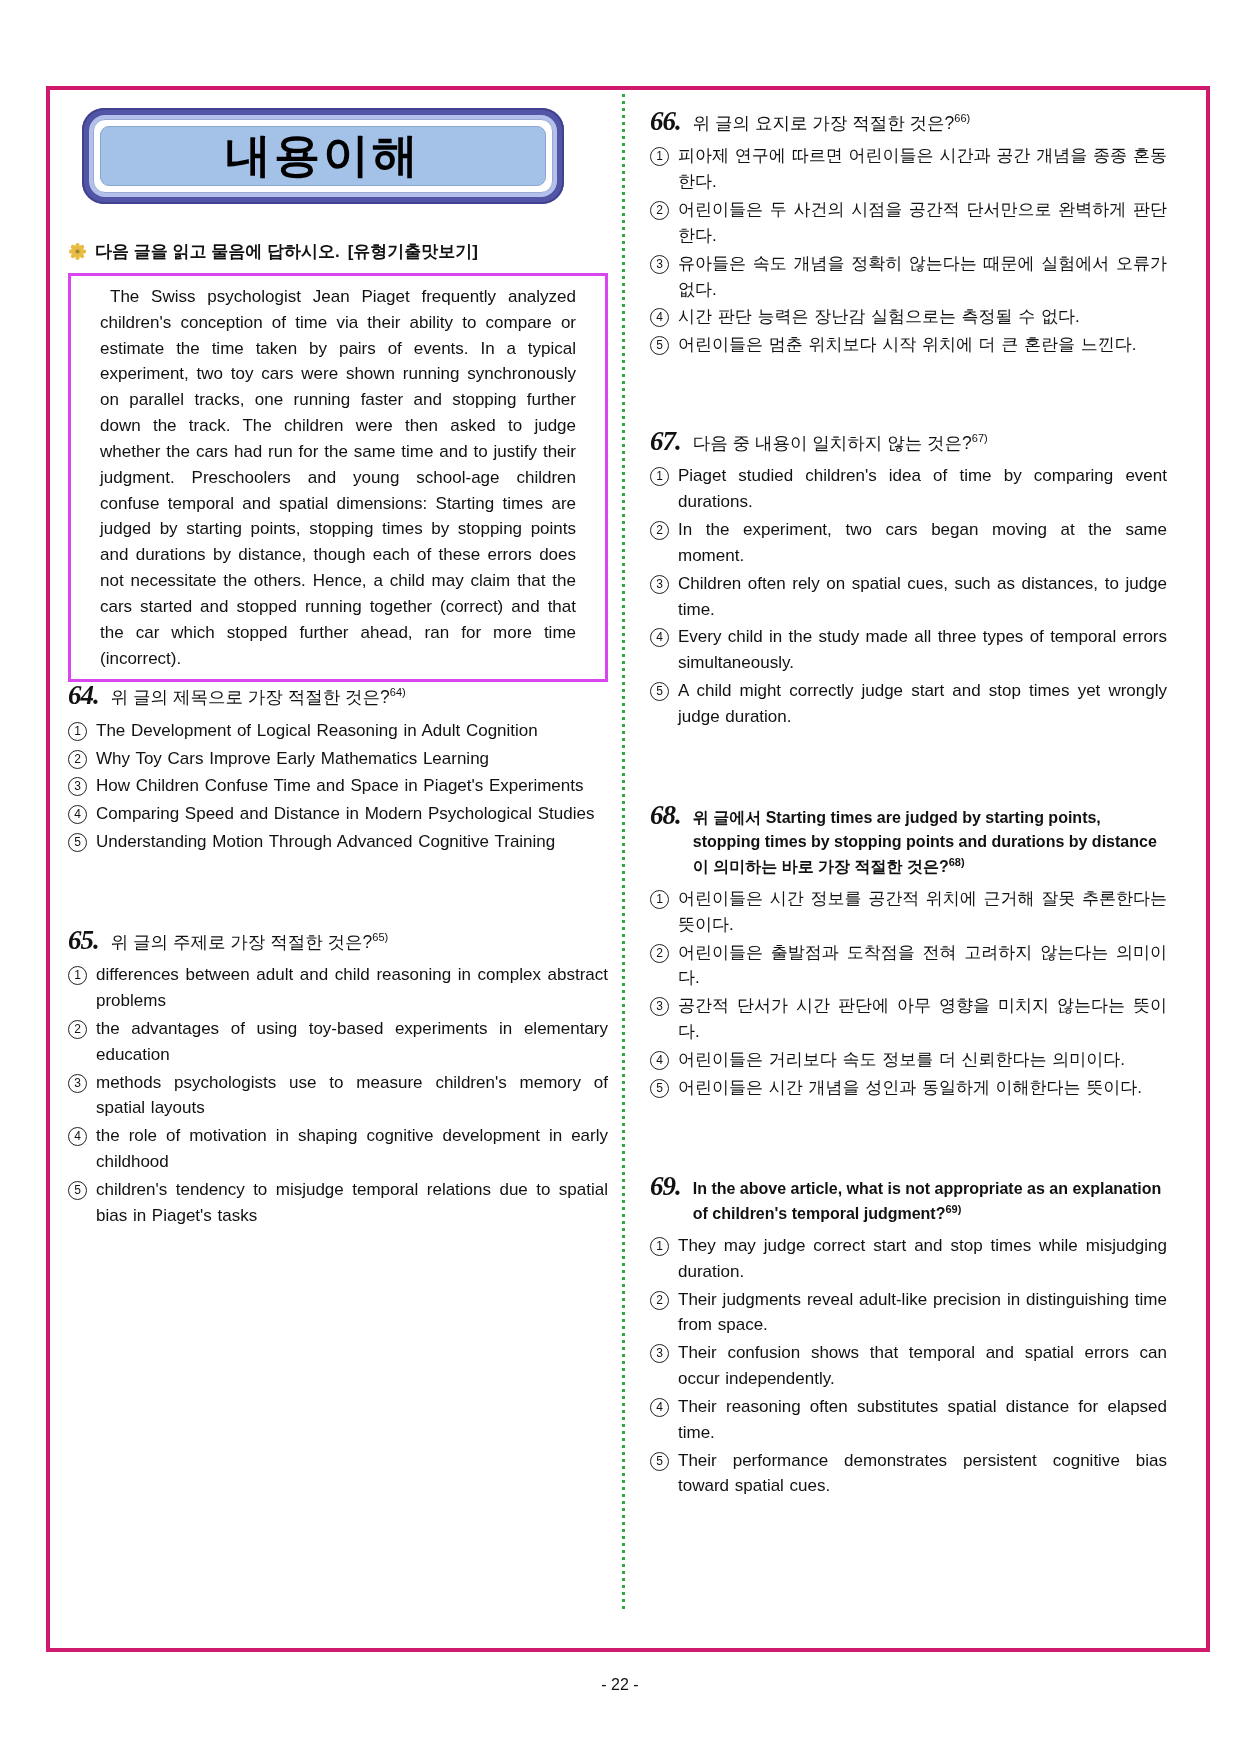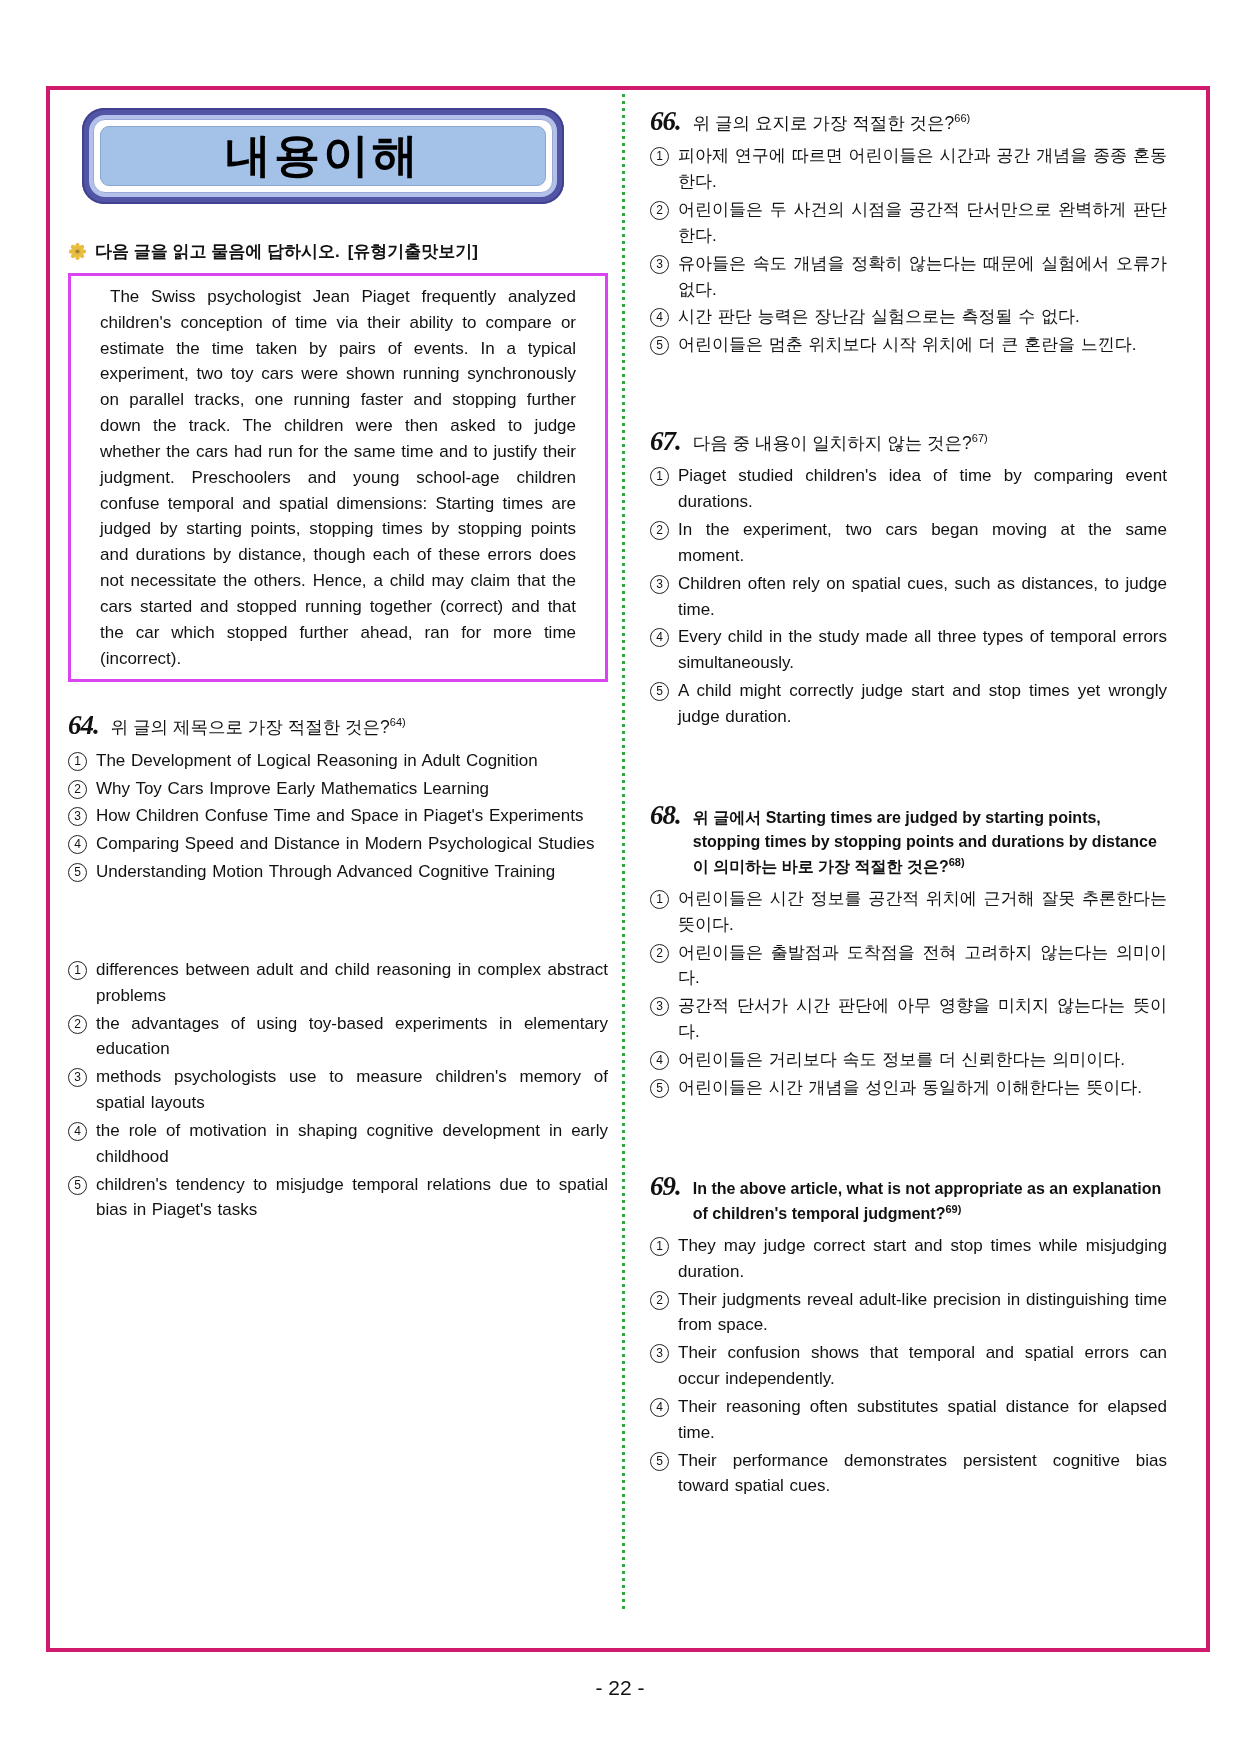--- a/index.html
+++ b/index.html
@@ -40,24 +40,24 @@
   .qstem sup,.qstem-alt sup{font-size:11px;}
   .opt{display:flex;gap:9px;margin:2px 0;font-size:17px;line-height:1.52;}
   .onum{flex:0 0 19px;width:19px;height:19px;border:1.5px solid #222;border-radius:50%;
         font-size:12px;line-height:16px;text-align:center;margin-top:4px;box-sizing:border-box;}
   .otext{flex:1;text-align:justify;word-spacing:1px;}
 
   .gap-q65{margin-top:72px;}
   .gap-q67{margin-top:70px;}
   .gap-q68{margin-top:72px;}
   .gap-q69{margin-top:72px;}
-  .gap-q64{margin-top:30px;}
+  .gap-q64{}
 
   .page-num{position:absolute;left:0;top:1676px;width:100%;text-align:center;
-            font-size:21px;color:#111;}
+            font-size:16px;color:#111;}
 </style>
 </head>
 <body>
 
 <div class="page">
   <div class="frame"></div>
   <div class="divider"></div>
 
   <div class="col-left">
 
@@ -114,20 +114,24 @@
         <span class="onum">4</span>
         <span class="otext">Comparing Speed and Distance in Modern Psychological Studies</span>
       </div>
       <div class="opt">
         <span class="onum">5</span>
         <span class="otext">Understanding Motion Through Advanced Cognitive Training</span>
       </div>
     </div>
 
     <div class="question gap-q65">
+      <div class="qhead">
+        <span class="qnum">65.</span>
+        <span class="qstem"><span>위 글의 주제로 가장 적절한 것은?</span><sup>65)</sup></span>
+      </div>
       <div class="opt">
         <span class="onum">1</span>
         <span class="otext">differences between adult and child reasoning in complex abstract problems</span>
       </div>
       <div class="opt">
         <span class="onum">2</span>
         <span class="otext">the advantages of using toy-based experiments in elementary education</span>
       </div>
       <div class="opt">
         <span class="onum">3</span>

